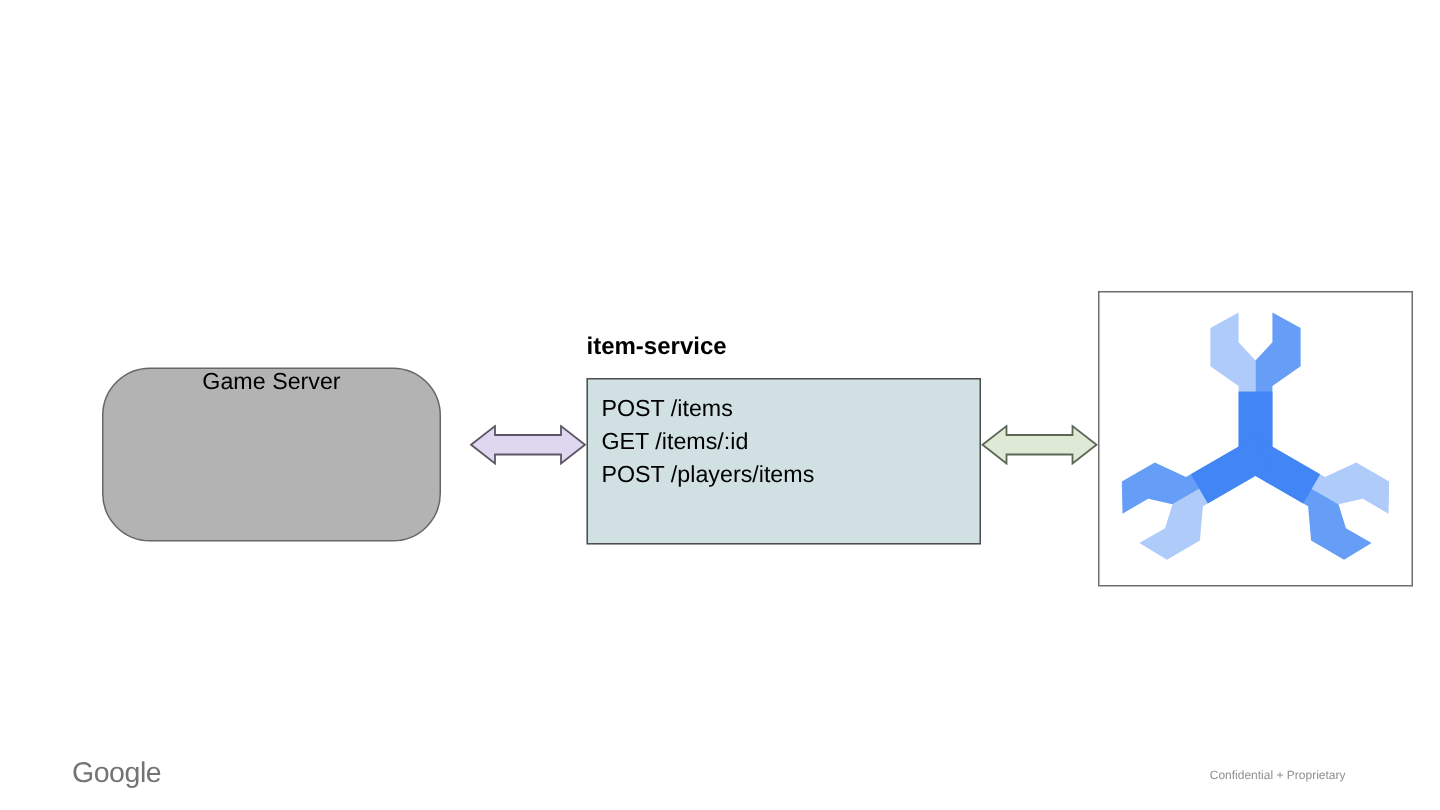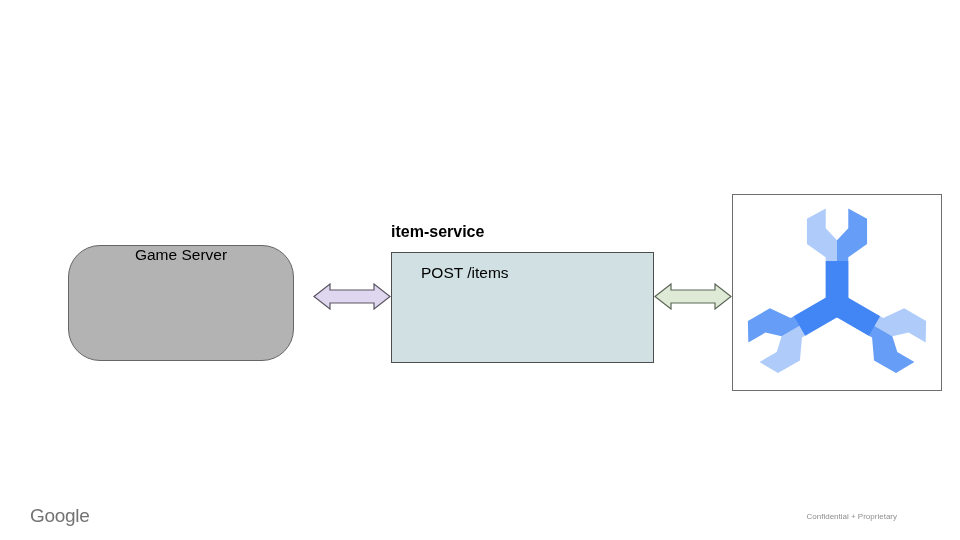--- a/index.html
+++ b/index.html
@@ -35,40 +35,39 @@
     position:absolute;left:391px;top:252px;
     width:263px;height:111px;
     background:#d0e0e3;
     border:1px solid #4d4d4d;
     box-sizing:border-box;
     padding:9px 0 0 9px;
   }
   .item-service .endpoint{
     font-size:15.5px;line-height:22px;color:#000000;
     white-space:nowrap;
-    margin-left:20px;
   }
   
   .arrow{position:absolute;width:78px;height:27px;}
   .arrow-left{left:313px;top:283px;}
   .arrow-right{left:654px;top:283px;}
   .arrow-left polygon{stroke:#5b5663;stroke-width:1.2;}
   .arrow-right polygon{stroke:#5c6657;stroke-width:1.2;}
   
   .image-frame{
     position:absolute;left:732px;top:194px;
     width:210px;height:197px;
     background:#ffffff;
     border:1px solid #6e6e6e;
     box-sizing:border-box;
     display:flex;align-items:center;justify-content:center;
   }
   
   .google-logo{
-    position:absolute;left:30px;top:505px;
+    position:absolute;left:48px;top:505px;
     font-size:19px;color:#737373;letter-spacing:-0.3px;
   }
   .confidential{
     position:absolute;right:63px;top:512px;
     font-size:8px;color:#8f8f8f;
   }
 </style>
 </head>
 <body>
 
@@ -79,20 +78,22 @@
   </div>
 
   <svg class="arrow arrow-left" viewBox="0 0 78 27">
     <polygon points="1,13.5 17,1 17,7 61,7 61,1 77,13.5 61,26 61,20 17,20 17,26" fill="#ded7ef"></polygon>
   </svg>
 
   <div class="service-title">item-service</div>
 
   <div class="item-service">
     <div class="endpoint">POST /items</div>
+    <div class="endpoint">GET /items/:id</div>
+    <div class="endpoint">POST /players/items</div>
   </div>
 
   <svg class="arrow arrow-right" viewBox="0 0 78 27">
     <polygon points="1,13.5 17,1 17,7 61,7 61,1 77,13.5 61,26 61,20 17,20 17,26" fill="#dfead6"></polygon>
   </svg>
 
   <div class="image-frame">
     <svg width="192" height="188" viewBox="0 0 200 200">
       <defs>
         <g id="arm">

